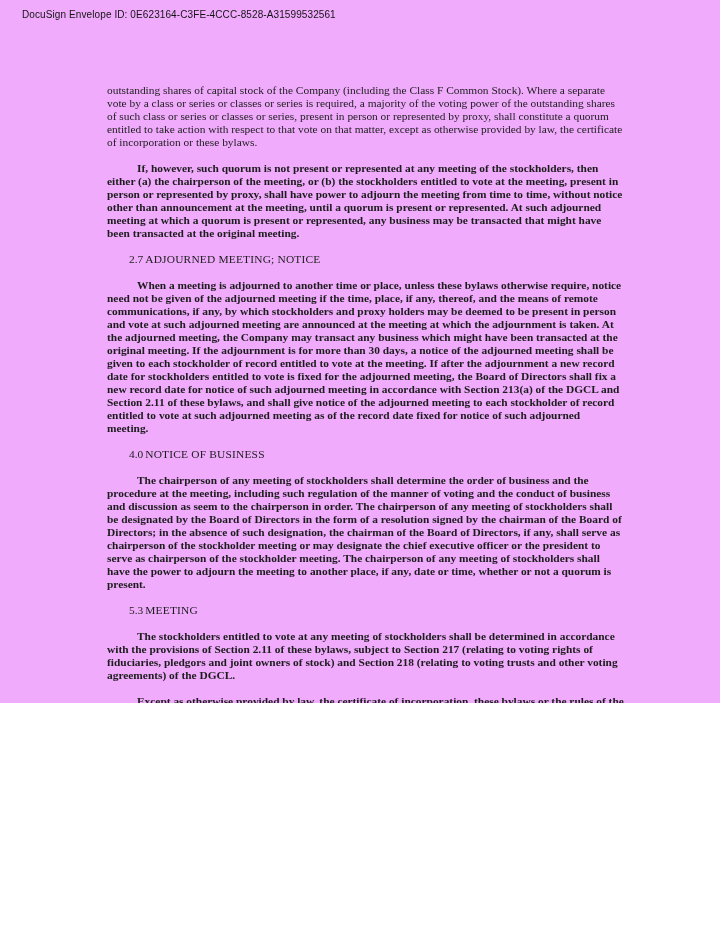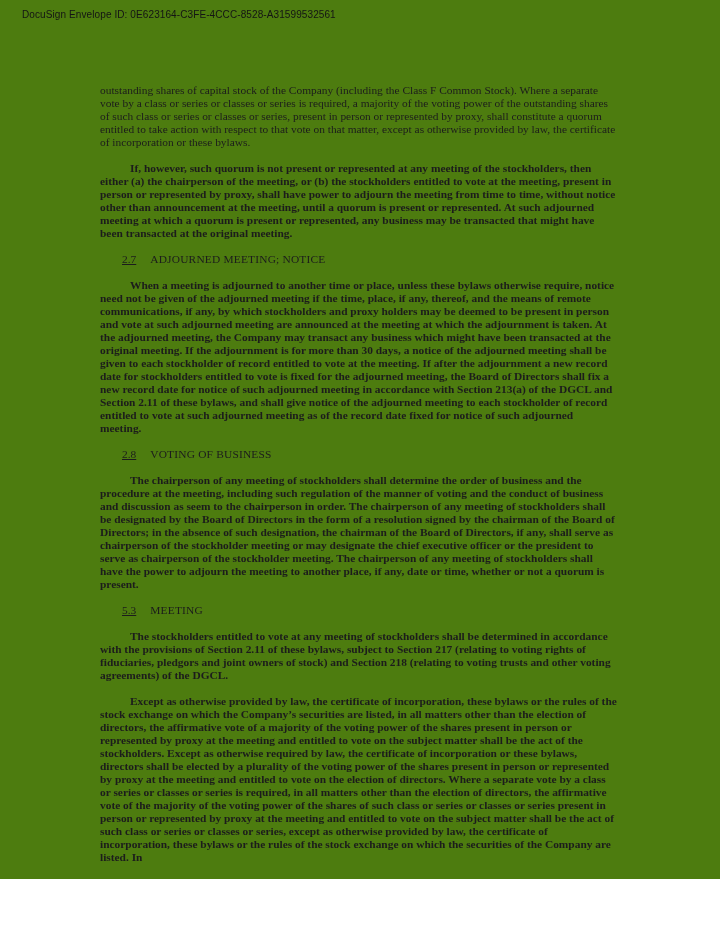--- a/index.html
+++ b/index.html
@@ -3,61 +3,60 @@
 <meta charset="utf-8">
 <style>
   html, body {
     margin: 0;
     padding: 0;
     background: #ffffff;
   }
   .page {
     position: relative;
     width: 720px;
-    height: 879px;
-    background: #4d7c0f;
+    height: 703px;
+    background: #f0abfc;
     overflow: hidden;
     font-family: "Liberation Serif", serif;
     color: #1c1c1c;
   }
   .envelope-id {
     position: absolute;
     left: 22px;
     top: 9px;
     font-family: "Liberation Sans", sans-serif;
     font-size: 10px;
     letter-spacing: 0.1px;
     color: #141414;
     white-space: nowrap;
   }
   .doc {
     position: absolute;
-    left: 100px;
+    left: 107px;
     top: 84px;
     width: 517px;
     font-size: 11.4px;
     line-height: 13px;
     text-align: left;
   }
   .para {
     margin: 0 0 13px 0;
   }
   .para.indented {
     text-indent: 30px;
     font-weight: bold;
   }
   .heading {
     margin: 0 0 13px 0;
     padding-left: 22px;
     white-space: nowrap;
   }
   .heading .hnum {
     display: inline-block;
-    margin-right: 14px;
-    text-decoration: underline;
+    margin-right: 2px;
   }
   .heading .htitle {
     letter-spacing: 0.2px;
     text-align: center;
   }
 </style>
 </head>
 <body>
 
 <div class="page">
@@ -67,21 +66,21 @@
   <div class="doc">
 
     <p class="para">outstanding shares of capital stock of the Company (including the Class F Common Stock). Where a separate vote by a class or series or classes or series is required, a majority of the voting power of the outstanding shares of such class or series or classes or series, present in person or represented by proxy, shall constitute a quorum entitled to take action with respect to that vote on that matter, except as otherwise provided by law, the certificate of incorporation or these bylaws.</p>
 
     <p class="para indented">If, however, such quorum is not present or represented at any meeting of the stockholders, then either (a) the chairperson of the meeting, or (b) the stockholders entitled to vote at the meeting, present in person or represented by proxy, shall have power to adjourn the meeting from time to time, without notice other than announcement at the meeting, until a quorum is present or represented. At such adjourned meeting at which a quorum is present or represented, any business may be transacted that might have been transacted at the original meeting.</p>
 
     <p class="heading"><span class="hnum">2.7</span><span class="htitle">ADJOURNED MEETING; NOTICE</span></p>
 
     <p class="para indented">When a meeting is adjourned to another time or place, unless these bylaws otherwise require, notice need not be given of the adjourned meeting if the time, place, if any, thereof, and the means of remote communications, if any, by which stockholders and proxy holders may be deemed to be present in person and vote at such adjourned meeting are announced at the meeting at which the adjournment is taken. At the adjourned meeting, the Company may transact any business which might have been transacted at the original meeting. If the adjournment is for more than 30 days, a notice of the adjourned meeting shall be given to each stockholder of record entitled to vote at the meeting. If after the adjournment a new record date for stockholders entitled to vote is fixed for the adjourned meeting, the Board of Directors shall fix a new record date for notice of such adjourned meeting in accordance with Section 213(a) of the DGCL and Section 2.11 of these bylaws, and shall give notice of the adjourned meeting to each stockholder of record entitled to vote at such adjourned meeting as of the record date fixed for notice of such adjourned meeting.</p>
 
-    <p class="heading"><span class="hnum">2.8</span><span class="htitle">VOTING OF BUSINESS</span></p>
+    <p class="heading"><span class="hnum">4.0</span><span class="htitle">NOTICE OF BUSINESS</span></p>
 
     <p class="para indented">The chairperson of any meeting of stockholders shall determine the order of business and the procedure at the meeting, including such regulation of the manner of voting and the conduct of business and discussion as seem to the chairperson in order. The chairperson of any meeting of stockholders shall be designated by the Board of Directors in the form of a resolution signed by the chairman of the Board of Directors; in the absence of such designation, the chairman of the Board of Directors, if any, shall serve as chairperson of the stockholder meeting or may designate the chief executive officer or the president to serve as chairperson of the stockholder meeting. The chairperson of any meeting of stockholders shall have the power to adjourn the meeting to another place, if any, date or time, whether or not a quorum is present.</p>
 
     <p class="heading"><span class="hnum">5.3</span><span class="htitle">MEETING</span></p>
 
     <p class="para indented">The stockholders entitled to vote at any meeting of stockholders shall be determined in accordance with the provisions of Section 2.11 of these bylaws, subject to Section 217 (relating to voting rights of fiduciaries, pledgors and joint owners of stock) and Section 218 (relating to voting trusts and other voting agreements) of the DGCL.</p>
 
     <p class="para indented">Except as otherwise provided by law, the certificate of incorporation, these bylaws or the rules of the stock exchange on which the Company’s securities are listed, in all matters other than the election of directors, the affirmative vote of a majority of the voting power of the shares present in person or represented by proxy at the meeting and entitled to vote on the subject matter shall be the act of the stockholders. Except as otherwise required by law, the certificate of incorporation or these bylaws, directors shall be elected by a plurality of the voting power of the shares present in person or represented by proxy at the meeting and entitled to vote on the election of directors. Where a separate vote by a class or series or classes or series is required, in all matters other than the election of directors, the affirmative vote of the majority of the voting power of the shares of such class or series or classes or series present in person or represented by proxy at the meeting and entitled to vote on the subject matter shall be the act of such class or series or classes or series, except as otherwise provided by law, the certificate of incorporation, these bylaws or the rules of the stock exchange on which the securities of the Company are listed. In</p>
 
   </div>

